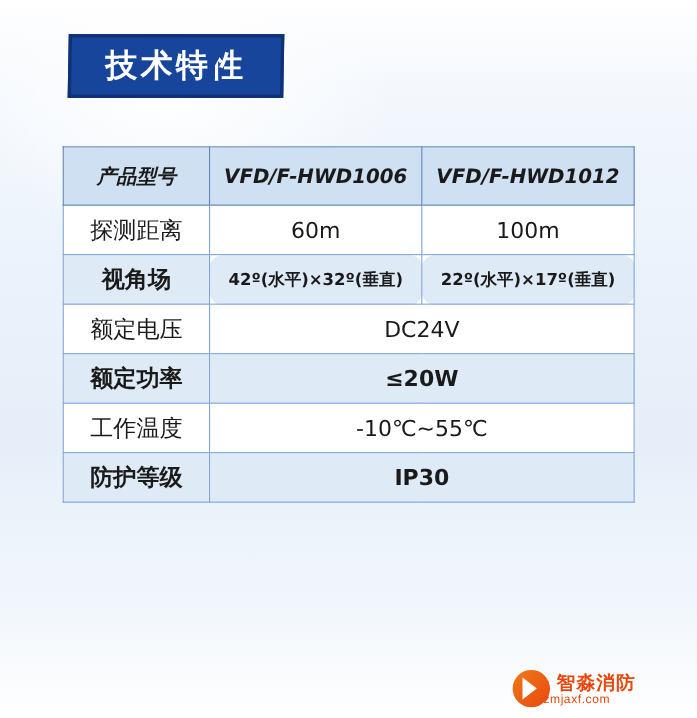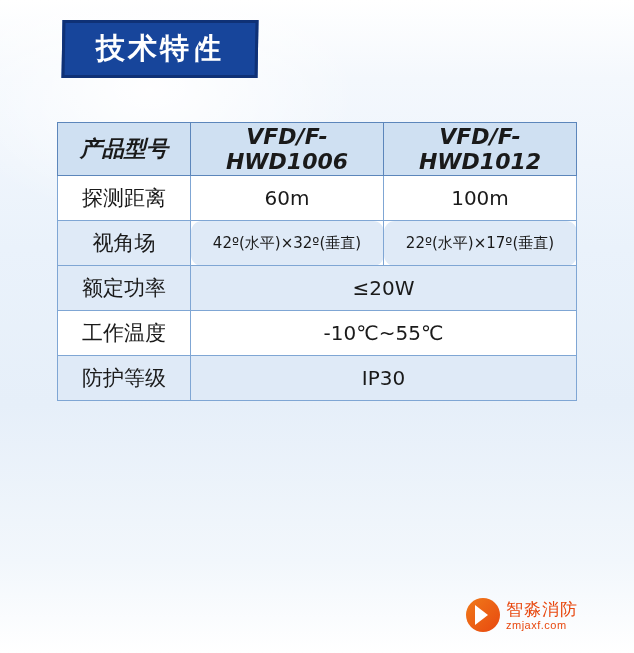--- a/index.html
+++ b/index.html
@@ -30,20 +30,21 @@
     left: -60px; top: -40px;
     width: 420px; height: 260px;
     background: radial-gradient(ellipse at center, rgba(255,255,255,0.95) 0%, rgba(255,255,255,0) 70%);
   }
 
   .page {
     position: relative;
     z-index: 1;
     width: 634px;
     height: 621px;
+    margin-top: 11px;
   }
 
   
   .title-banner {
     position: absolute;
     left: 62px;
     top: 20px;
     width: 196px;
     height: 58px;
   }
@@ -97,26 +98,27 @@
     vertical-align: middle;
     color: #1a1a1a;
     font-size: 20px;
     font-family: "DejaVu Sans", "Liberation Sans", sans-serif;
     padding: 0 4px;
     height: 44px;
   }
   table.spec tr.header td {
     background: #cfe0f2;
     font-weight: bold;
-    font-size: 22px;
+    font-size: 18px;
     height: 52px;
     border-color: #5c86bb;
   }
   table.spec tr.alt td {
     background: #dfeaf7;
+    font-weight: bold;
   }
   table.spec td.label {
     width: 124px;
     font-size: 21px;
   }
   table.spec td.val-small {
     font-size: 15px;
     border-radius: 11px;
   }
   table.spec tr.header td.label {
@@ -148,28 +150,28 @@
     width: 0; height: 0;
     border-left: 13px solid #ffffff;
     border-top: 10px solid transparent;
     border-bottom: 10px solid transparent;
   }
   .logo-cn {
     position: absolute;
     left: 40px;
     top: 2px;
     font-size: 17px;
-    font-weight: normal;
+    font-weight: bold;
     color: #e8480f;
     letter-spacing: 1px;
     font-family: "DejaVu Sans", "Liberation Sans", sans-serif;
   }
   .logo-url {
     position: absolute;
-    left: 40px;
+    left: 28px;
     top: 23px;
     font-size: 11px;
     color: #e8480f;
     letter-spacing: 0.5px;
     font-family: "Liberation Sans", sans-serif;
   }
 </style>
 </head>
 <body>
 
@@ -197,20 +199,24 @@
           <td>60m</td>
           <td>100m</td>
         </tr>
 
         <tr class="alt">
           <td class="label">视角场</td>
           <td class="val-small">42º(水平)×32º(垂直)</td>
           <td class="val-small">22º(水平)×17º(垂直)</td>
         </tr>
 
+        <tr>
+          <td class="label">额定电压</td>
+          <td colspan="2">DC24V</td>
+        </tr>
 
         <tr class="alt">
           <td class="label">额定功率</td>
           <td colspan="2">≤20W</td>
         </tr>
 
 
 
         <tr>
           <td class="label">工作温度</td>

